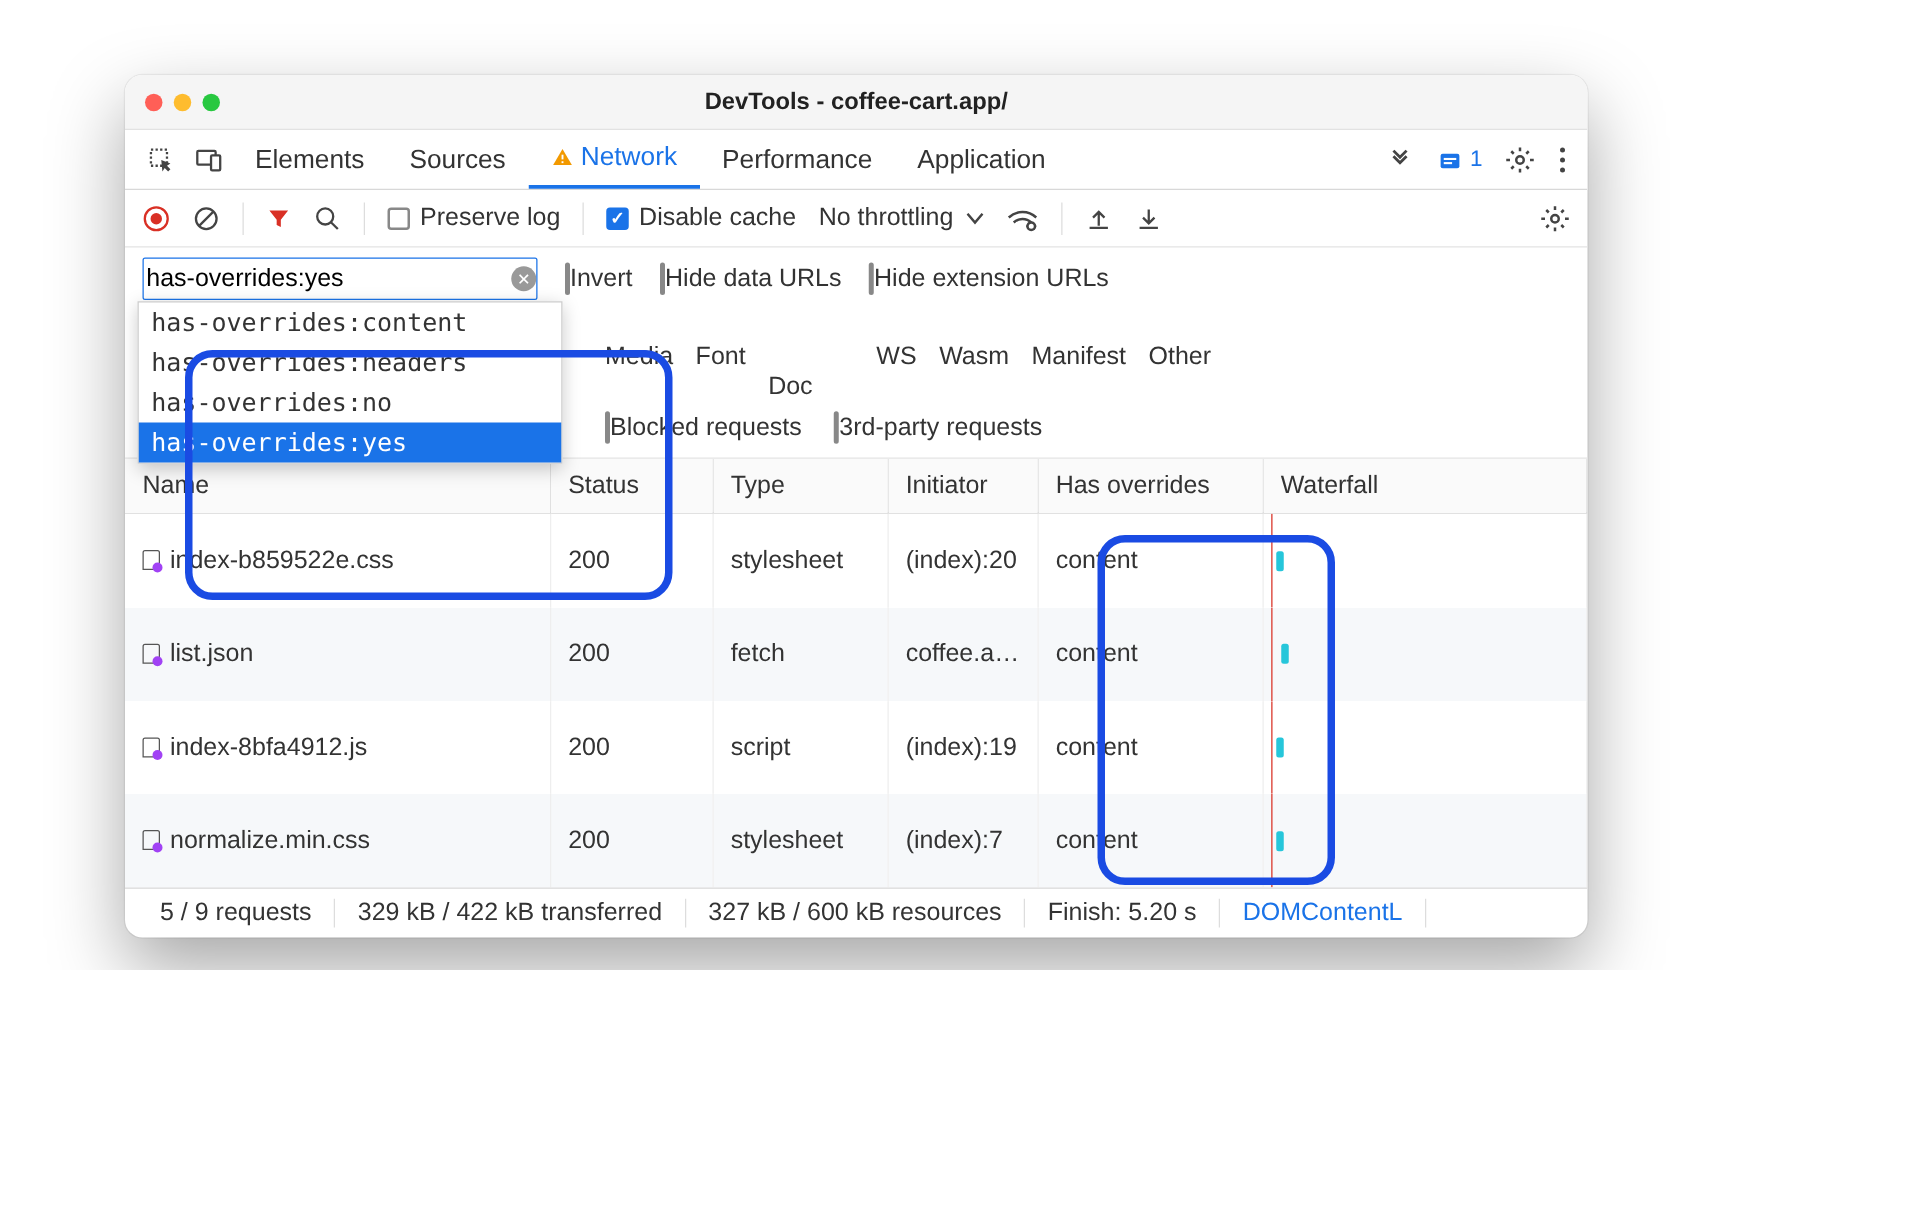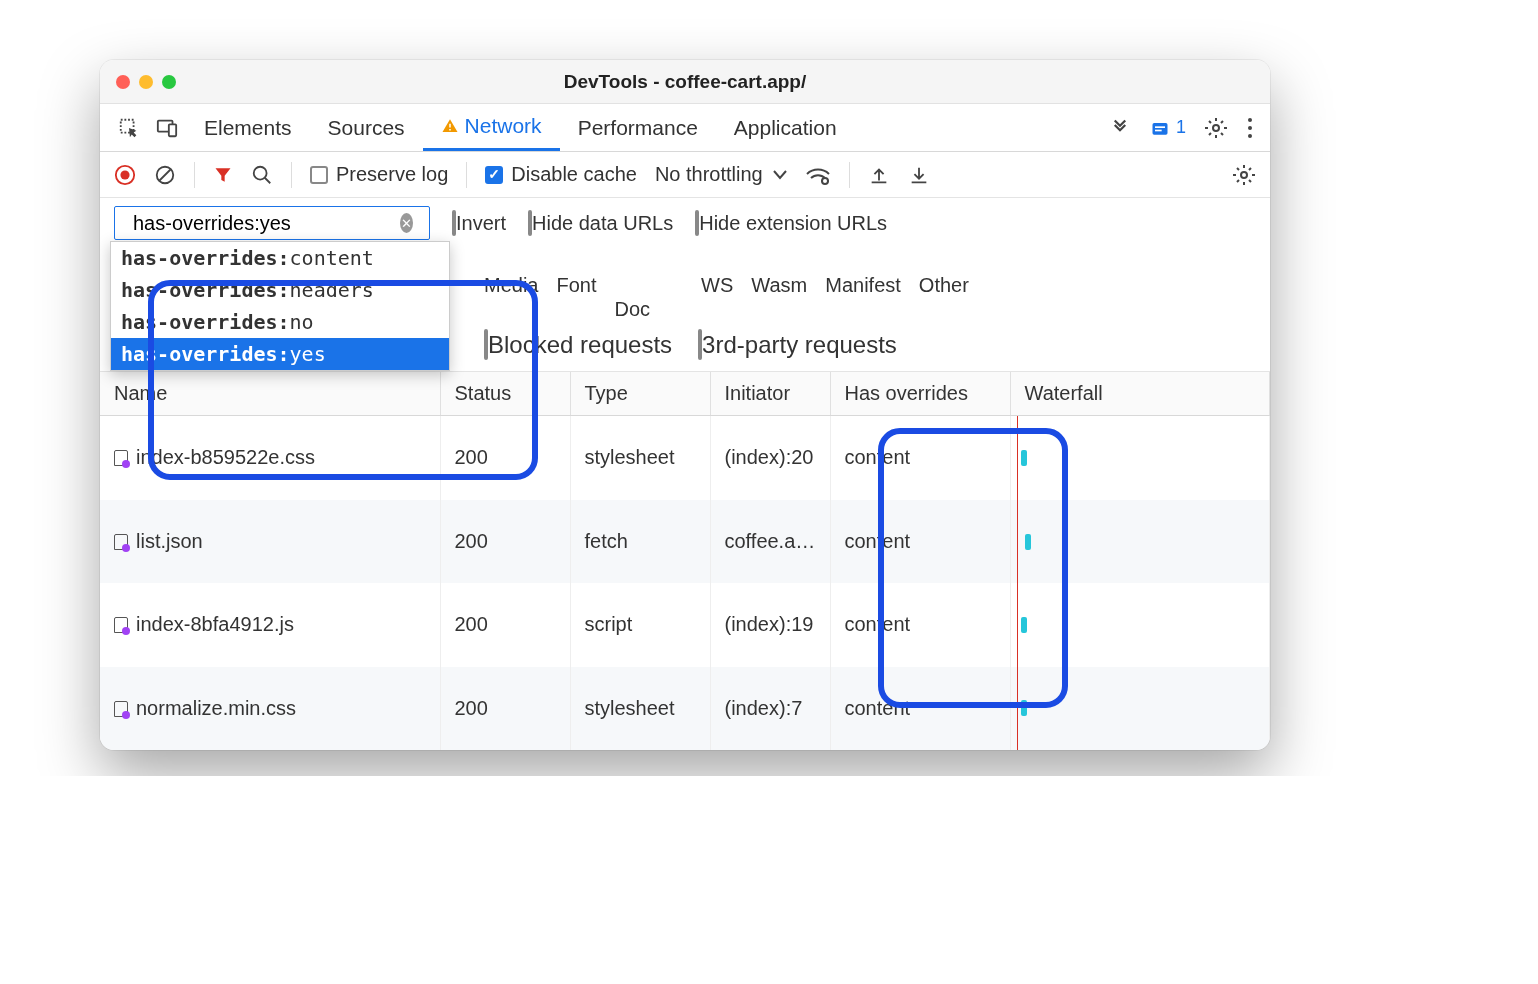--- a/index.html
+++ b/index.html
@@ -72,40 +72,40 @@
   .filterbar {
     padding: 8px 14px 0 14px; border-bottom: 1px solid #e4e4e4;
   }
   .filterbar .row1 { display:flex; align-items:center; gap: 22px; }
   .filter-input-wrap {
     position: relative;
     width: 316px; height: 34px;
     border: 1px solid var(--accent);
     border-radius: 2px;
     display:flex; align-items:center;
-    padding: 0 16px;
+    padding: 0 0;
   }
   .filter-input-wrap input {
     border:none; outline:none; font-size: 20px; flex:1; background:transparent;
   }
   .clear-x { width:20px;height:20px;border-radius:50%;background:#999;display:flex;align-items:center;justify-content:center;color:#fff; font-size:13px; cursor:pointer;}
   .row2 { display:flex; align-items:center; gap: 18px; font-size:20px; color:#333; padding: 10px 0; margin-left: 370px; }
-  .row3 { display:flex; align-items:center; gap: 26px; font-size:24px; color:#333; padding: 0 0 12px 0; margin-left: 370px; }
+  .row3 { display:flex; align-items:center; gap: 26px; font-size:20px; color:#333; padding: 0 0 12px 0; margin-left: 370px; }
   .dropdown {
     position:absolute; left: -5px; top: 34px;
     width: 340px;
     background: #fff;
     box-shadow: 0 4px 14px rgba(0,0,0,0.22);
     border:1px solid #ccc;
     z-index: 20;
     font-family: ui-monospace, Menlo, Consolas, monospace;
     font-size: 20px;
   }
   .dropdown .item { padding: 4px 10px; white-space: pre; cursor:pointer;}
-  .dropdown .item .k { font-weight:700; }
+  .dropdown .item .k { font-weight:400; }
   .dropdown .item.sel { background: var(--accent); color:#fff; }
   .dropdown .item.sel .k { color:#fff; }
   .highlight-box {
     position:absolute;
     border: 6px solid var(--blue-hl);
     border-radius: 22px;
     pointer-events:none;
     z-index: 30;
   }
   .table-wrap { flex:1; display:flex; overflow:hidden;}
@@ -378,18 +378,25 @@
               <td>content</td>
               <td class="waterfall-cell">
                 <span class="wf-tick" style="left:6px"></span>
                 <span class="wf-bar" style="left:10px;width:6px"></span>
               </td>
             </tr>
           </tbody>
       </table>
     </div>
 
+    <div class="status">
+      <div class="seg">5 / 9 requests</div>
+      <div class="seg">329 kB / 422 kB transferred</div>
+      <div class="seg">327 kB / 600 kB resources</div>
+      <div class="seg">Finish: 5.20 s</div>
+      <div class="seg blue">DOMContentL</div>
+    </div>
 
   </div>
 
   <div class="highlight-box" style="left:148px; top:280px; width:390px; height:200px;"></div>
   <div class="highlight-box" style="left:878px; top:428px; width:190px; height:280px;"></div>
 </div>
 
 </body></html>

